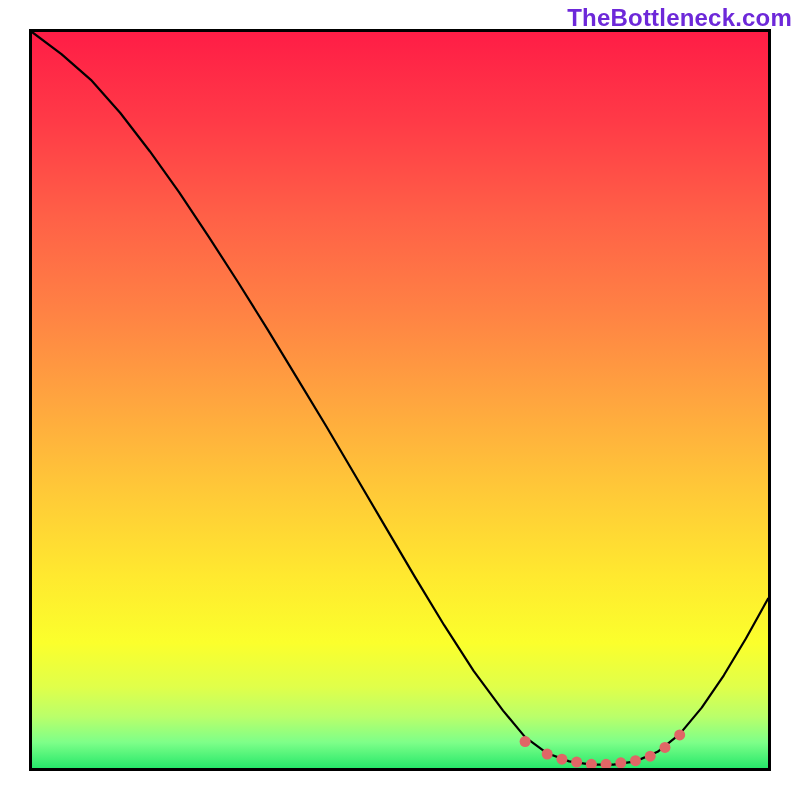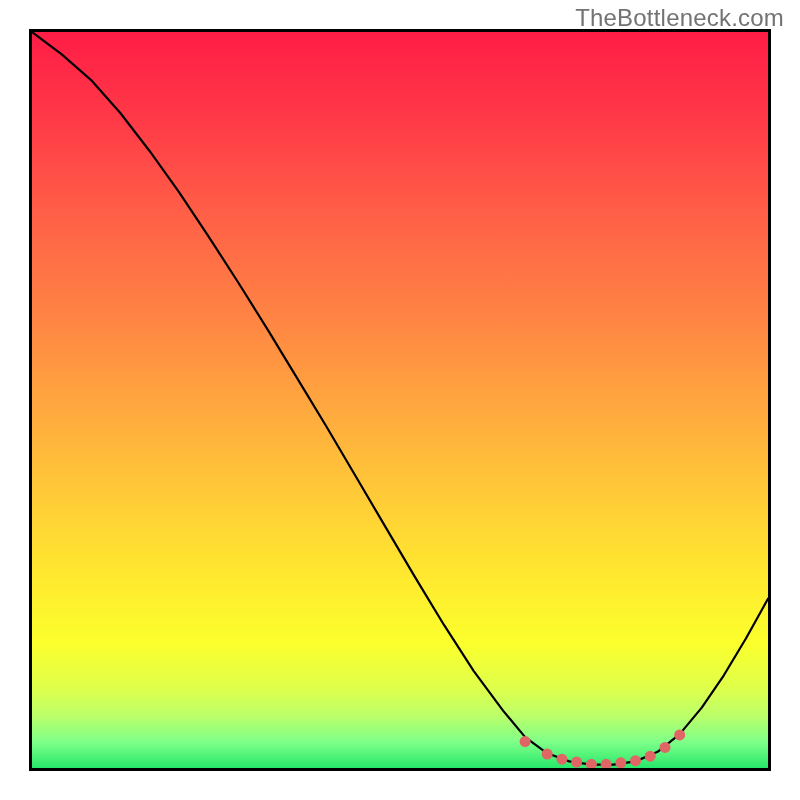--- a/index.html
+++ b/index.html
@@ -13,24 +13,24 @@
   }
   .frame {
     position: relative;
     width: 800px;
     height: 800px;
     background: #ffffff;
   }
   .watermark {
     position: absolute;
     top: 4px;
-    right: 16px;
+    right: 8px;
     font-size: 24px;
-    font-weight: 400;
-    color: #737373;
+    font-weight: 700;
+    color: #6d28d9;
     letter-spacing: 0.2px;
   }
   
   .plot-area {
     position: absolute;
     left: 29px;
     top: 29px;
     width: 742px;
     height: 742px;
     border: 3px solid #000000;

